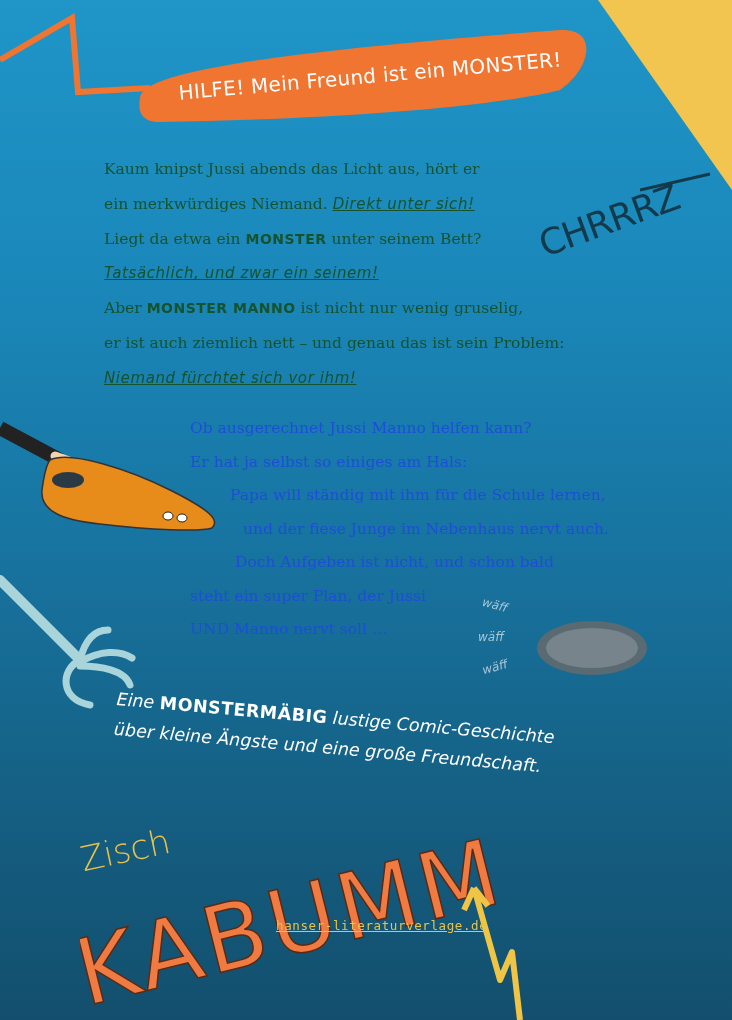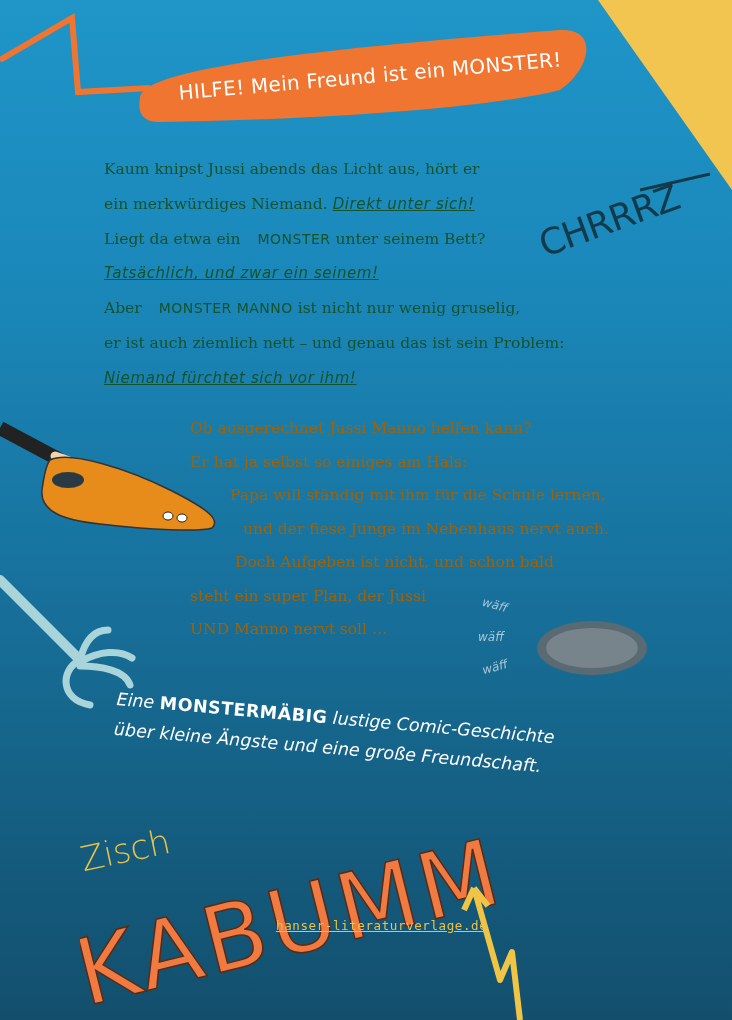--- a/index.html
+++ b/index.html
@@ -6,24 +6,24 @@
     body { width:732px; height:1020px; overflow:hidden; position:relative;
       background: linear-gradient(180deg, #1f95c8 0%, #1a86b8 30%, #176f99 60%, #145a7c 85%, #134f6d 100%);
       font-family: "DejaVu Serif", serif; }
     .abs { position:absolute; }
     .yellow-wedge { left:0; top:0; width:732px; height:200px; }
     .bubble-text { left:160px; top:46px; width:420px; height:60px; color:#fff;
       font-family:"DejaVu Sans", sans-serif; font-size:20px; transform:rotate(-5deg);
       display:flex; align-items:center; justify-content:center; letter-spacing:0.3px; }
     .para1 { left:104px; top:152px; color:#14532d; font-size:15.5px; line-height:34.8px; }
     .para1 .hand { font-family:"DejaVu Sans", sans-serif; font-style:italic; font-size:15px; letter-spacing:0.6px;text-decoration:underline; }
-    .para1 .caps { font-family:"DejaVu Sans", sans-serif; font-weight:normal; font-size:14px; letter-spacing:0.5px;margin-left:12px; }
+    .para1 .caps { font-family:"DejaVu Sans", sans-serif; font-weight:bold; font-size:14px; letter-spacing:0.5px; }
     .chrrz { left:536px; top:200px; color:#123a4a; font-family:"DejaVu Sans", sans-serif; font-size:36px;
       transform:rotate(-20deg); letter-spacing:-1px; font-weight:normal; }
-    .para2 { left:190px; top:412px; color:#a16207; font-size:15.5px; line-height:33.5px; }
+    .para2 { left:190px; top:412px; color:#1d4ed8; font-size:15.5px; line-height:33.5px; }
     .para2 div { white-space:nowrap; }
     .waeff { color:#a9c7d8; font-family:"DejaVu Sans", sans-serif; font-style:italic; font-size:12px; }
     .tag { left:118px; top:684px; color:#fff; font-family:"DejaVu Sans", sans-serif; font-style:italic; font-size:17.5px;
       line-height:30px; transform:rotate(5deg); transform-origin:left top; }
     .tag b { font-style:normal; letter-spacing:0.5px; }
     .zisch { left:80px; top:830px; color:#e8c24a; font-family:"DejaVu Sans", sans-serif; font-size:34px;
       transform:rotate(-12deg); font-weight:300; }
     .kabumm { left:80px; top:800px; width:500px; height:220px; }
     .url { left:276px; top:918px; color:#e8c24a; font-family:"DejaVu Sans Mono", monospace; font-size:12.5px; letter-spacing:0.6px;text-decoration:underline; }
   </style>

